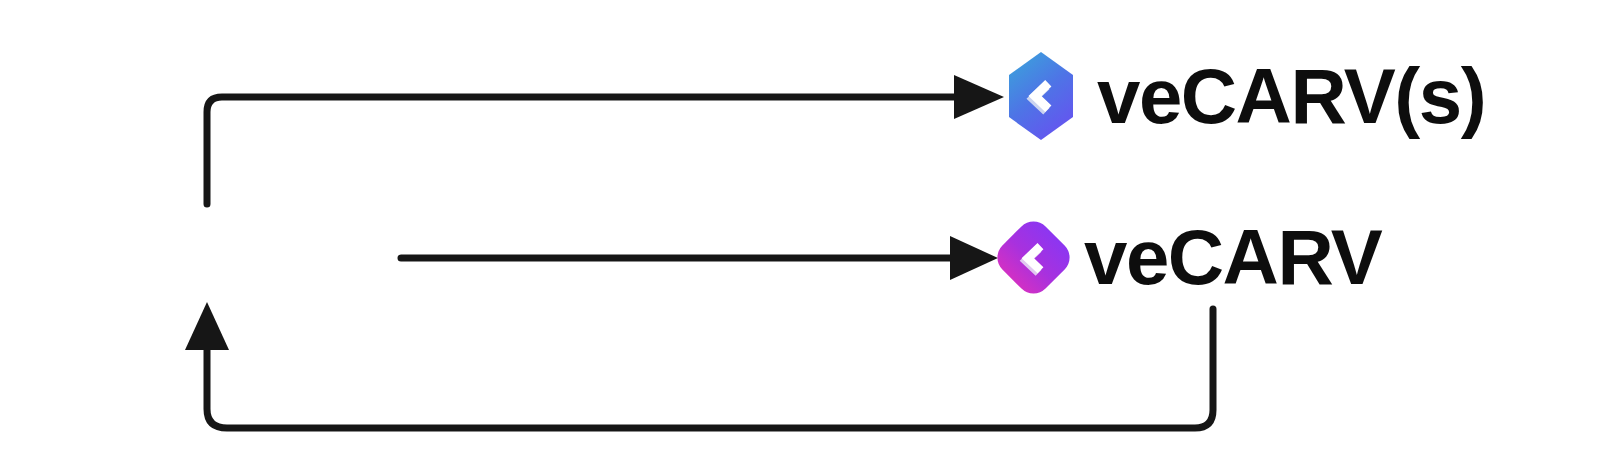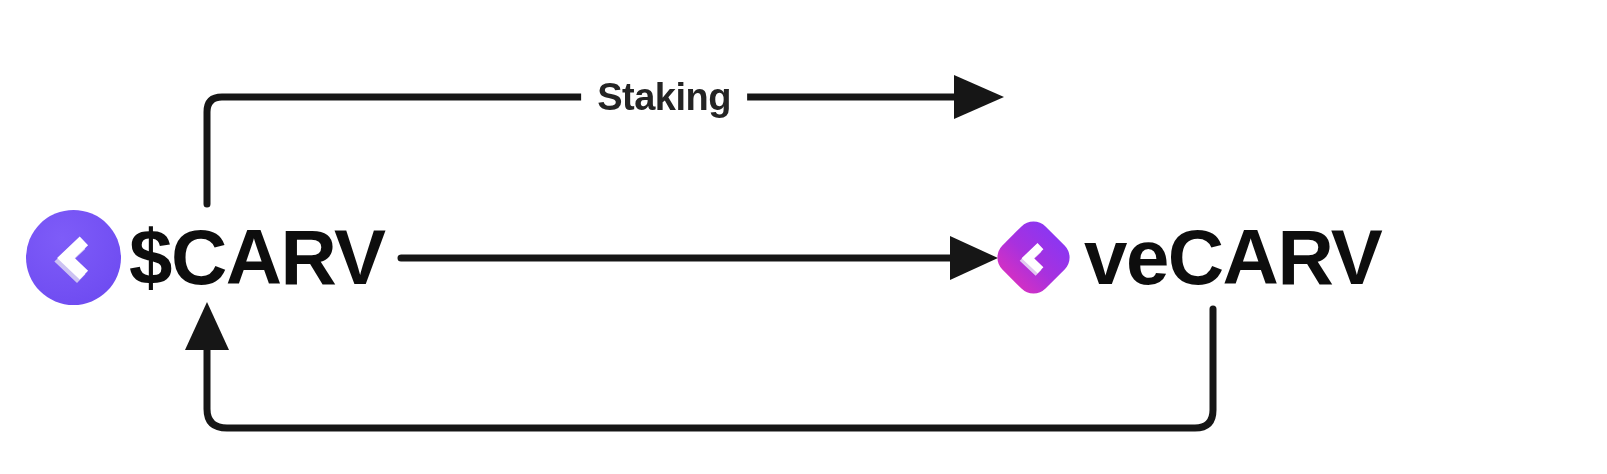--- a/index.html
+++ b/index.html
@@ -125,32 +125,31 @@
     <path class="edge-path" d="M 207 204 L 207 112 Q 207 97 222 97 L 954 97"></path>
     <polygon class="arrowhead" points="954,75 954,119 1004,97"></polygon>
 
     <path class="edge-path" d="M 401 258 L 950 258"></path>
     <polygon class="arrowhead" points="950,236 950,280 998,258"></polygon>
 
     <path class="edge-path" d="M 1213 309 L 1213 410 Q 1213 428 1195 428 L 227 428 Q 207 428 207 409 L 207 349"></path>
     <polygon class="arrowhead" points="185,350 229,350 207,302"></polygon>
   </svg>
 
-  <div class="edge-label" style="left:664px; top:97px;">Staking</div>
 
-  <div class="node" id="node-carv">
-    <span class="logo-circle">
+
+  <div class="node" id="node-vecarv-s">
+    <span class="logo-hex">
       <svg class="chev" viewBox="0 0 24 24">
         <path class="chev-shadow" d="M16.4 4.4 L8.4 12 L16.4 19.6" transform="translate(-1.2,1.6)"></path>
         <path class="chev-main" d="M16.4 4.4 L8.4 12 L16.4 19.6"></path>
       </svg>
     </span>
-    <span class="node-label big-label">$CARV</span>
+    <span class="node-label big-label">veCARV(s)</span>
   </div>
-
 
   <div class="node" id="node-vecarv">
     <span class="logo-diamond-box">
       <span class="logo-diamond">
         <span class="inner-counter">
           <svg class="chev" viewBox="0 0 24 24">
             <path class="chev-shadow" d="M16.4 4.4 L8.4 12 L16.4 19.6" transform="translate(-1.2,1.6)"></path>
             <path class="chev-main" d="M16.4 4.4 L8.4 12 L16.4 19.6"></path>
           </svg>
         </span>

